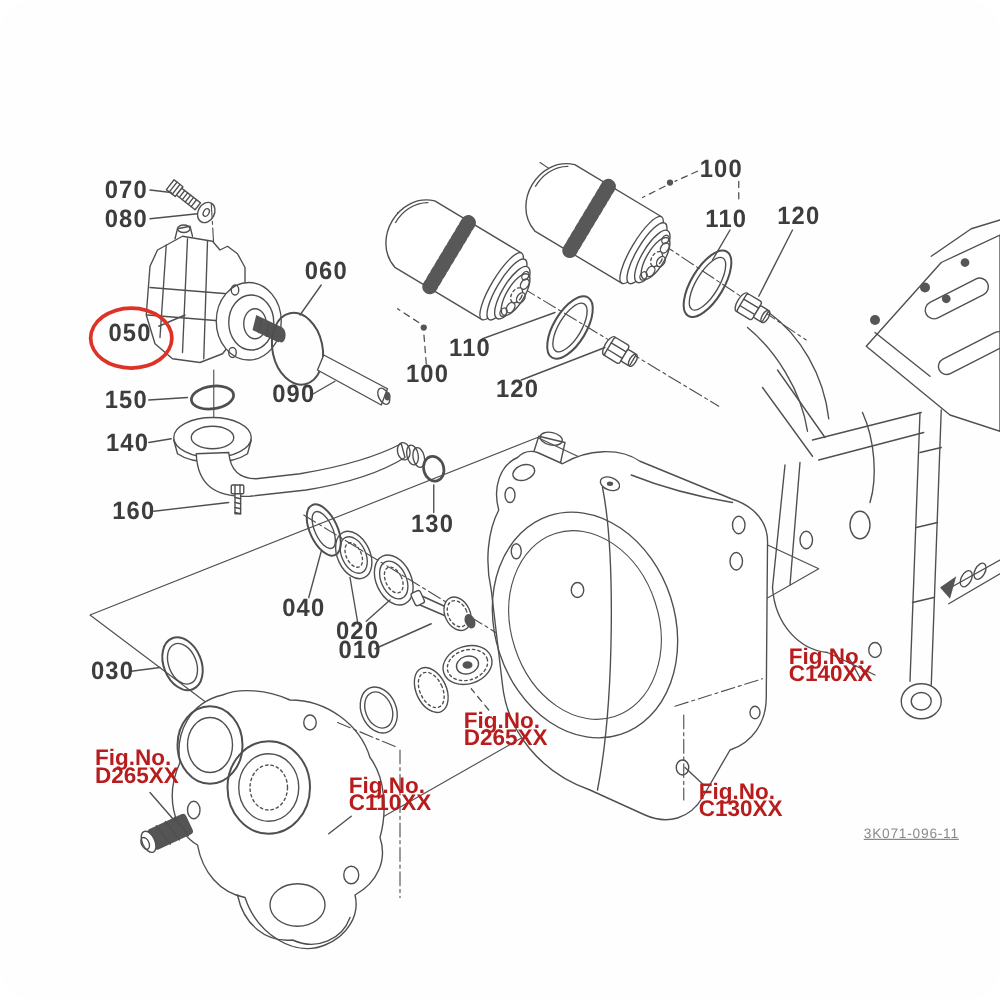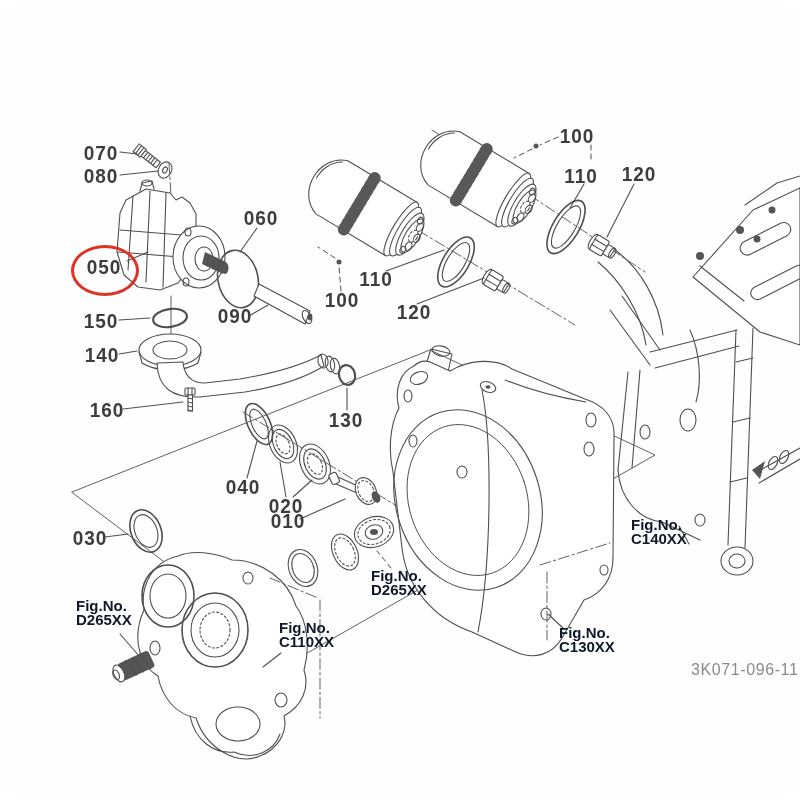--- a/index.html
+++ b/index.html
@@ -11,23 +11,23 @@
   .fd{fill:#555555;stroke:none;}
   .b2{stroke-width:2.2;}
   .b16{stroke-width:1.6;}
   .thin{stroke-width:.9;}
   .dash{stroke-dasharray:5 4;stroke-width:1;}
   .dashdot{stroke-dasharray:11 3 2.5 3;stroke-width:.9;}
   .knurl{stroke-width:12;stroke-dasharray:3.4 3;stroke:#585858;}
   .teeth{stroke-dasharray:2 2.4;}
   .plabel{position:absolute;transform:translate(-50%,-50%) scaleX(.95);
           font-size:20px;font-weight:bold;color:#3d3d3d;letter-spacing:1px;white-space:nowrap;z-index:4;}
-  .figlabel{position:absolute;font-size:15px;font-weight:bold;color:#0f172a;
+  .figlabel{position:absolute;font-size:18px;font-weight:bold;color:#b91c1c;
             line-height:14px;white-space:nowrap;z-index:4;}
-  .docnum{position:absolute;font-size:16px;color:#8a8a8a;letter-spacing:.6px;z-index:4;}
+  .docnum{position:absolute;font-size:11px;color:#8a8a8a;letter-spacing:.6px;z-index:4;text-decoration:underline;}
   #hilite{position:absolute;left:71px;top:245px;width:62px;height:45px;
           border:3.5px solid #dd3226;border-radius:50%;z-index:3;}
   #watermark{position:absolute;left:295px;top:379px;z-index:6;opacity:.85;
              font-size:34px;font-weight:bold;font-style:italic;color:#6d99d3;white-space:nowrap;}
   #watermark .p2{margin-left:12px;}
   #watermark sup{font-size:11px;font-style:normal;vertical-align:14px;margin-left:1px;}
   #wmcheck{position:absolute;left:96px;top:-6px;width:36px;height:46px;}
   #wmcheck path{stroke:#e8a13c;stroke-width:7.5;}
 </style>
 </head>

